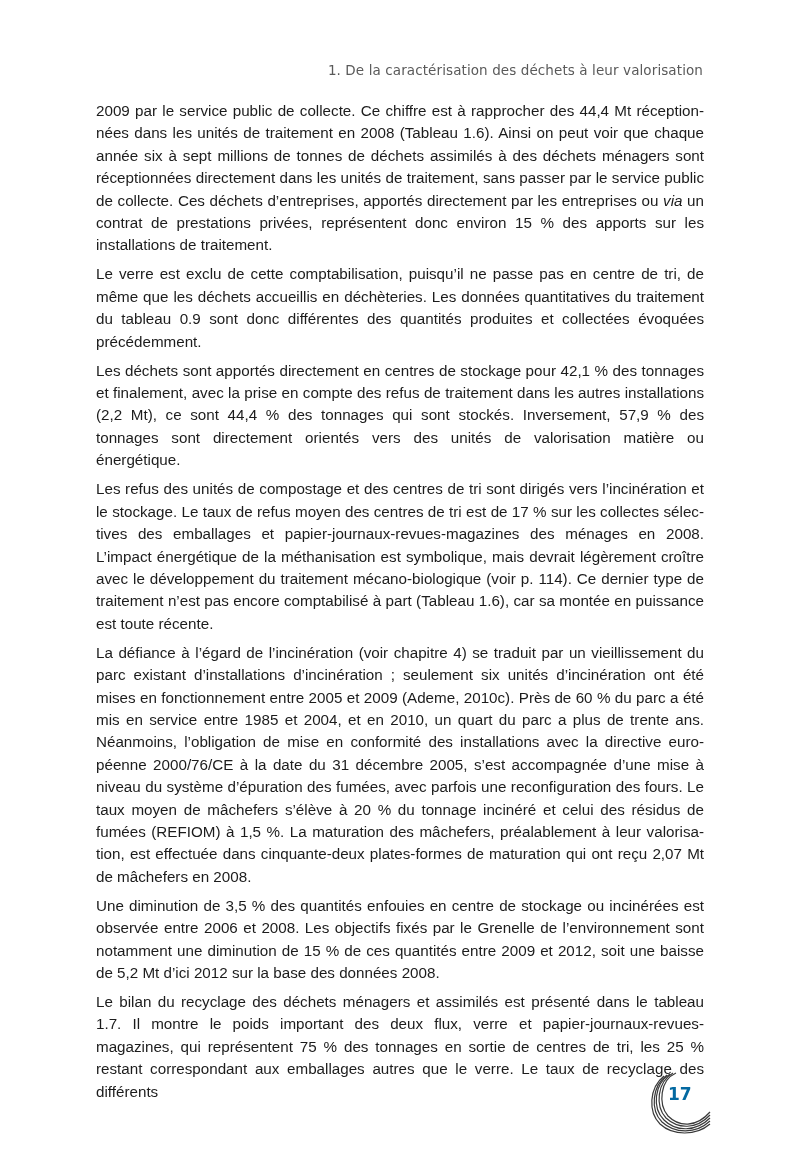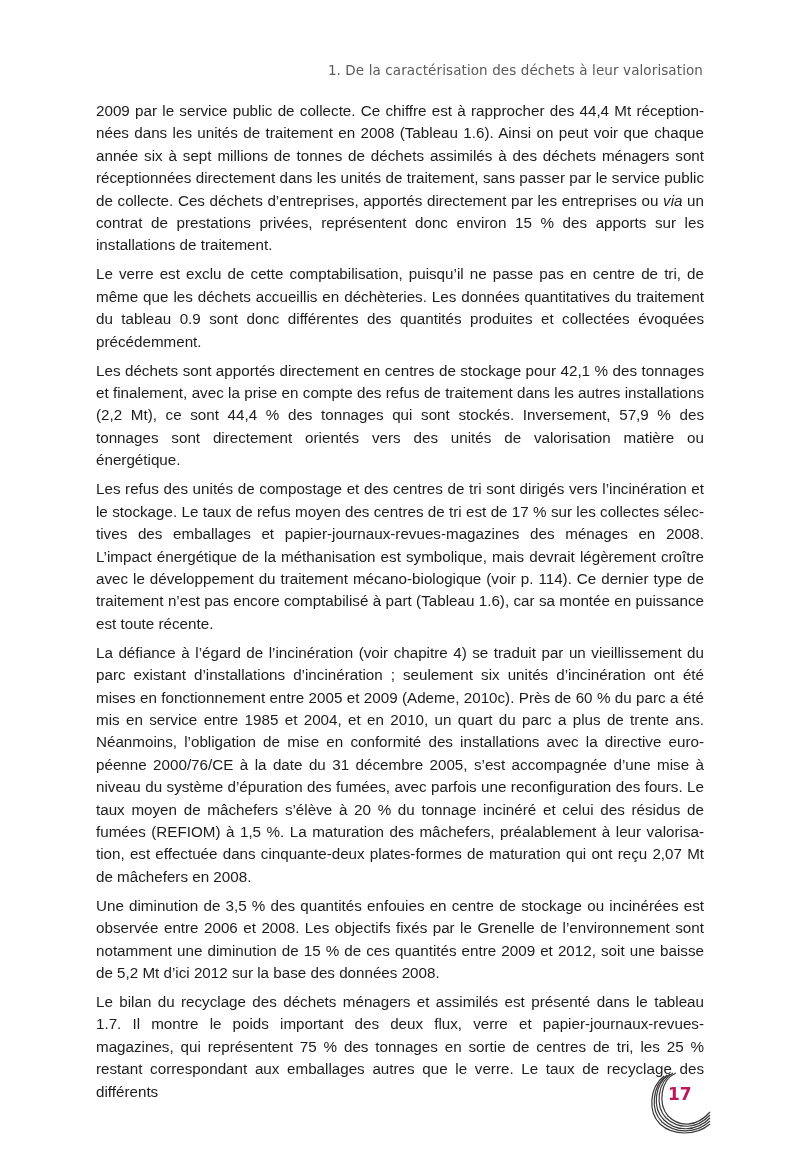--- a/index.html
+++ b/index.html
@@ -16,21 +16,21 @@
       line-height: 22.4px; color: #1c1c1c; text-align: justify;
       hyphens: manual;
     }
     .body-text p { margin: 0 0 6.6px 0; }
     .page-badge {
       position: absolute; left: 648px; top: 1070px; width: 70px; height: 66px;
     }
     .page-badge svg { position: absolute; left: 0; top: 0; }
     .page-number {
       position: absolute; left: 20px; top: 14px;
-      font-family: "DejaVu Sans", sans-serif; font-weight: bold; font-size: 17px; color: #be185d;
+      font-family: "DejaVu Sans", sans-serif; font-weight: bold; font-size: 17px; color: #0369a1;
     }
   </style>
 </head>
 <body>
 
 <div class="running-header">1. De la caractérisation des déchets à leur valorisation</div>
 
 <div class="body-text">
   <p><span>2009 par le service public de collecte. Ce chiffre est à rapprocher des 44,4 Mt réception­nées dans les unités de traitement en 2008 (Tableau 1.6). Ainsi on peut voir que chaque année six à sept millions de tonnes de déchets assimilés à des déchets ménagers sont réceptionnées directement dans les unités de traitement, sans passer par le service public de collecte. Ces déchets d’entreprises, apportés directement par les entreprises ou </span><em>via</em><span> un contrat de prestations privées, représentent donc environ 15 % des apports sur les installations de traitement.</span></p>
   <p>Le verre est exclu de cette comptabilisation, puisqu’il ne passe pas en centre de tri, de même que les déchets accueillis en déchèteries. Les données quantitatives du traite­ment du tableau 0.9 sont donc différentes des quantités produites et collectées évoquées précédemment.</p>

